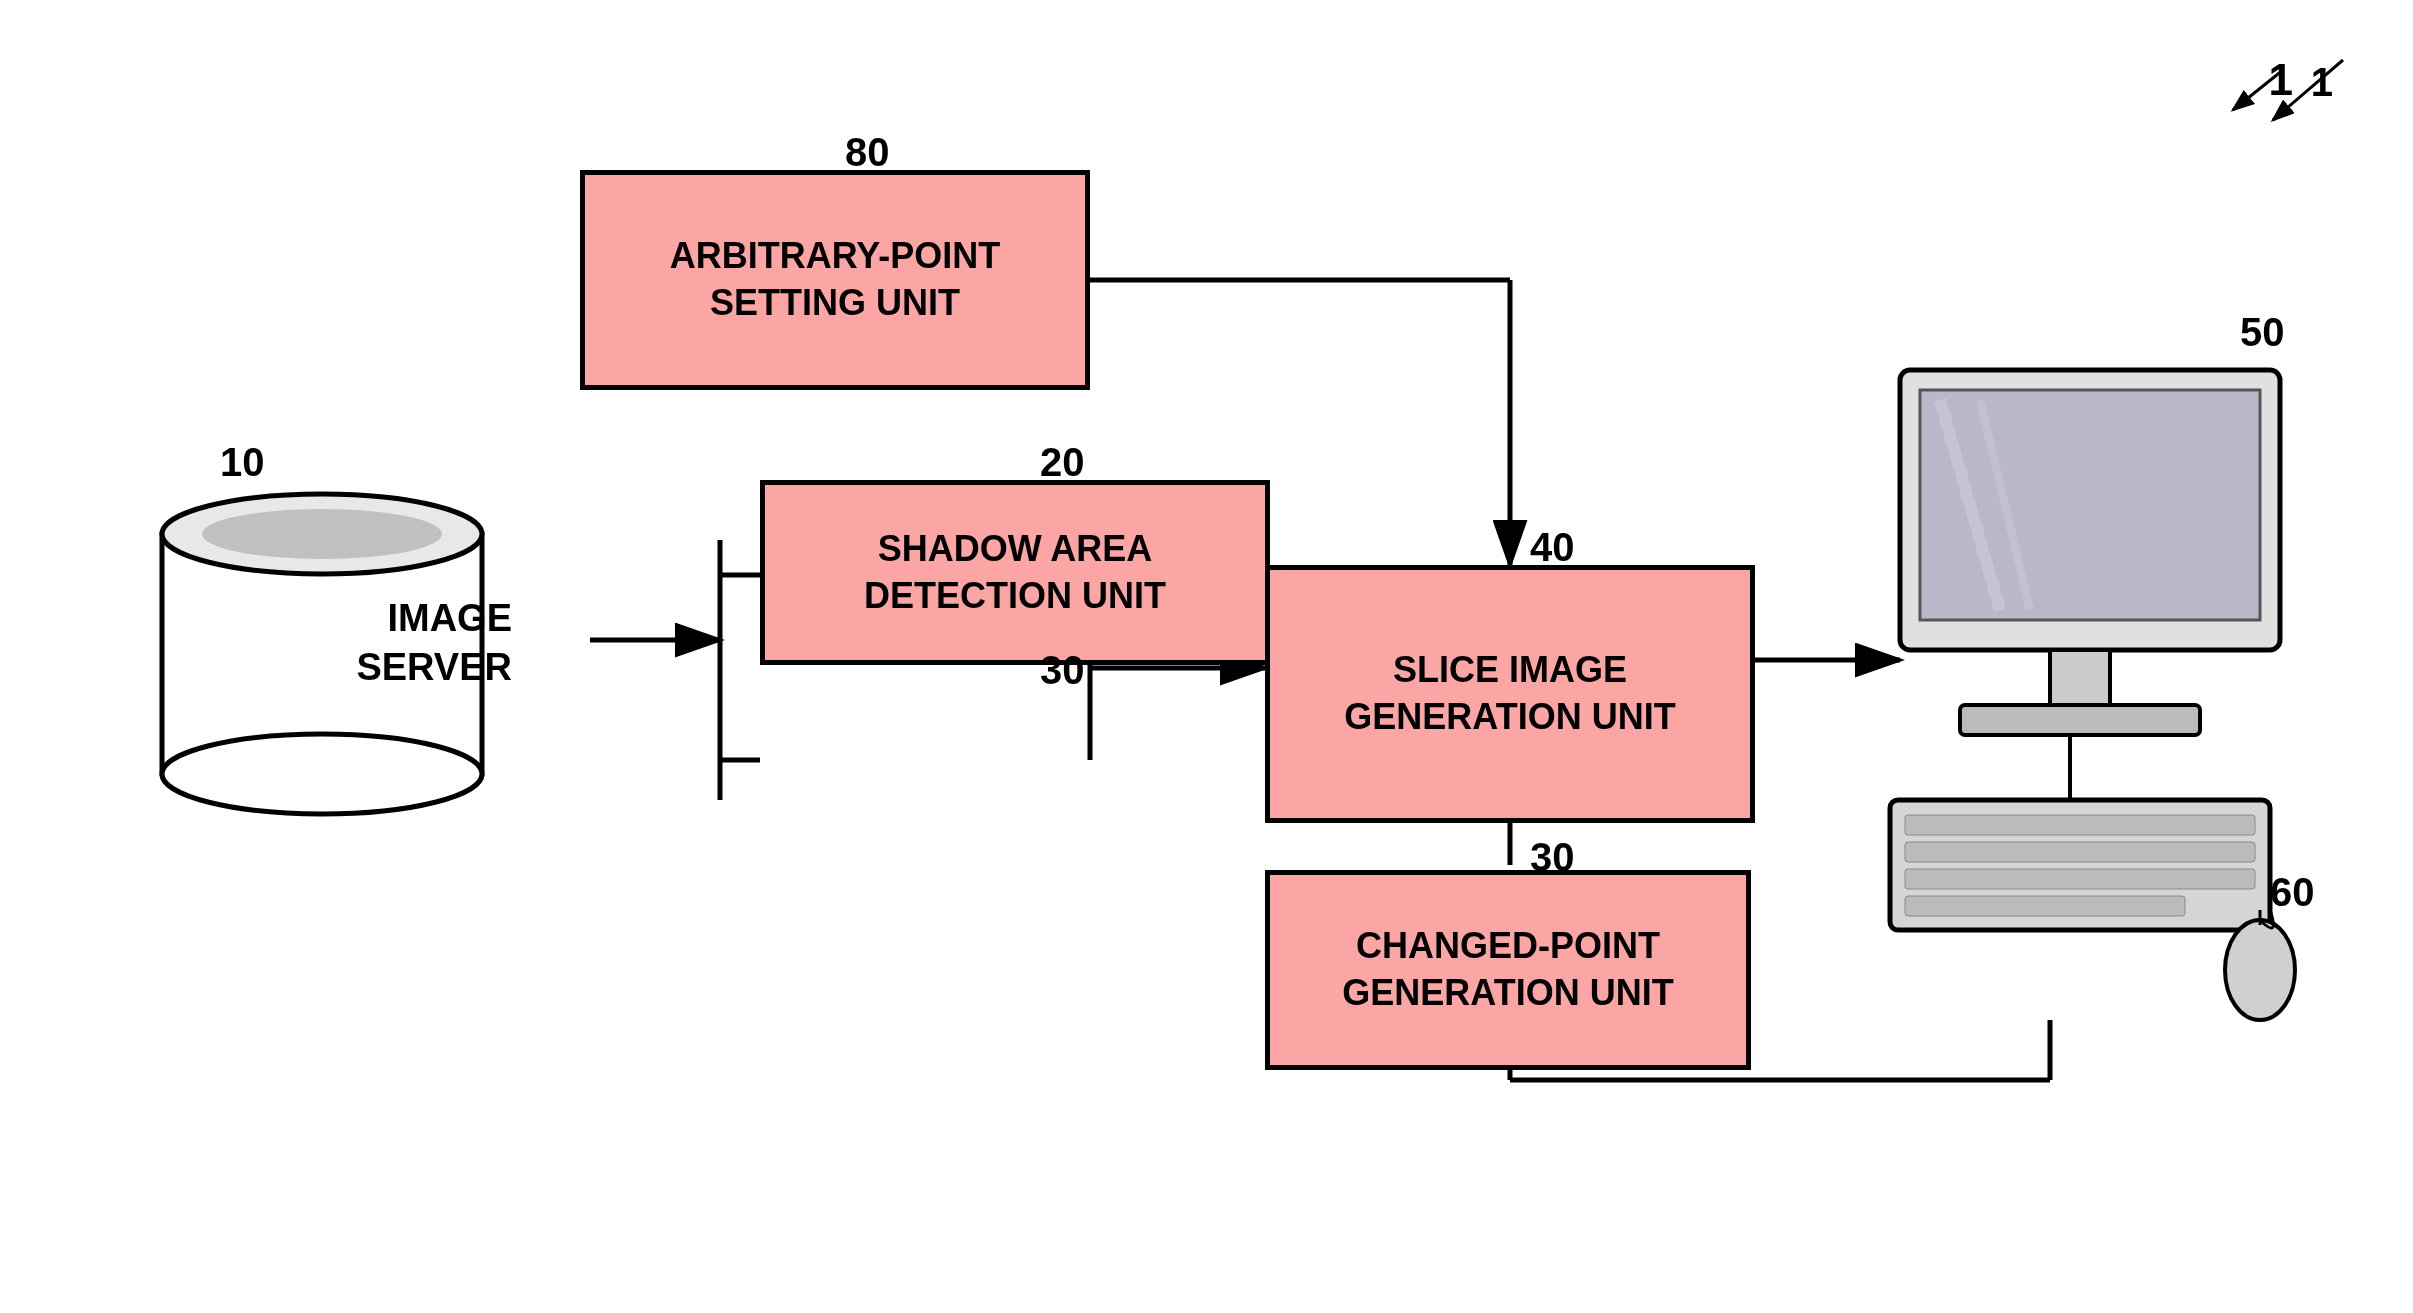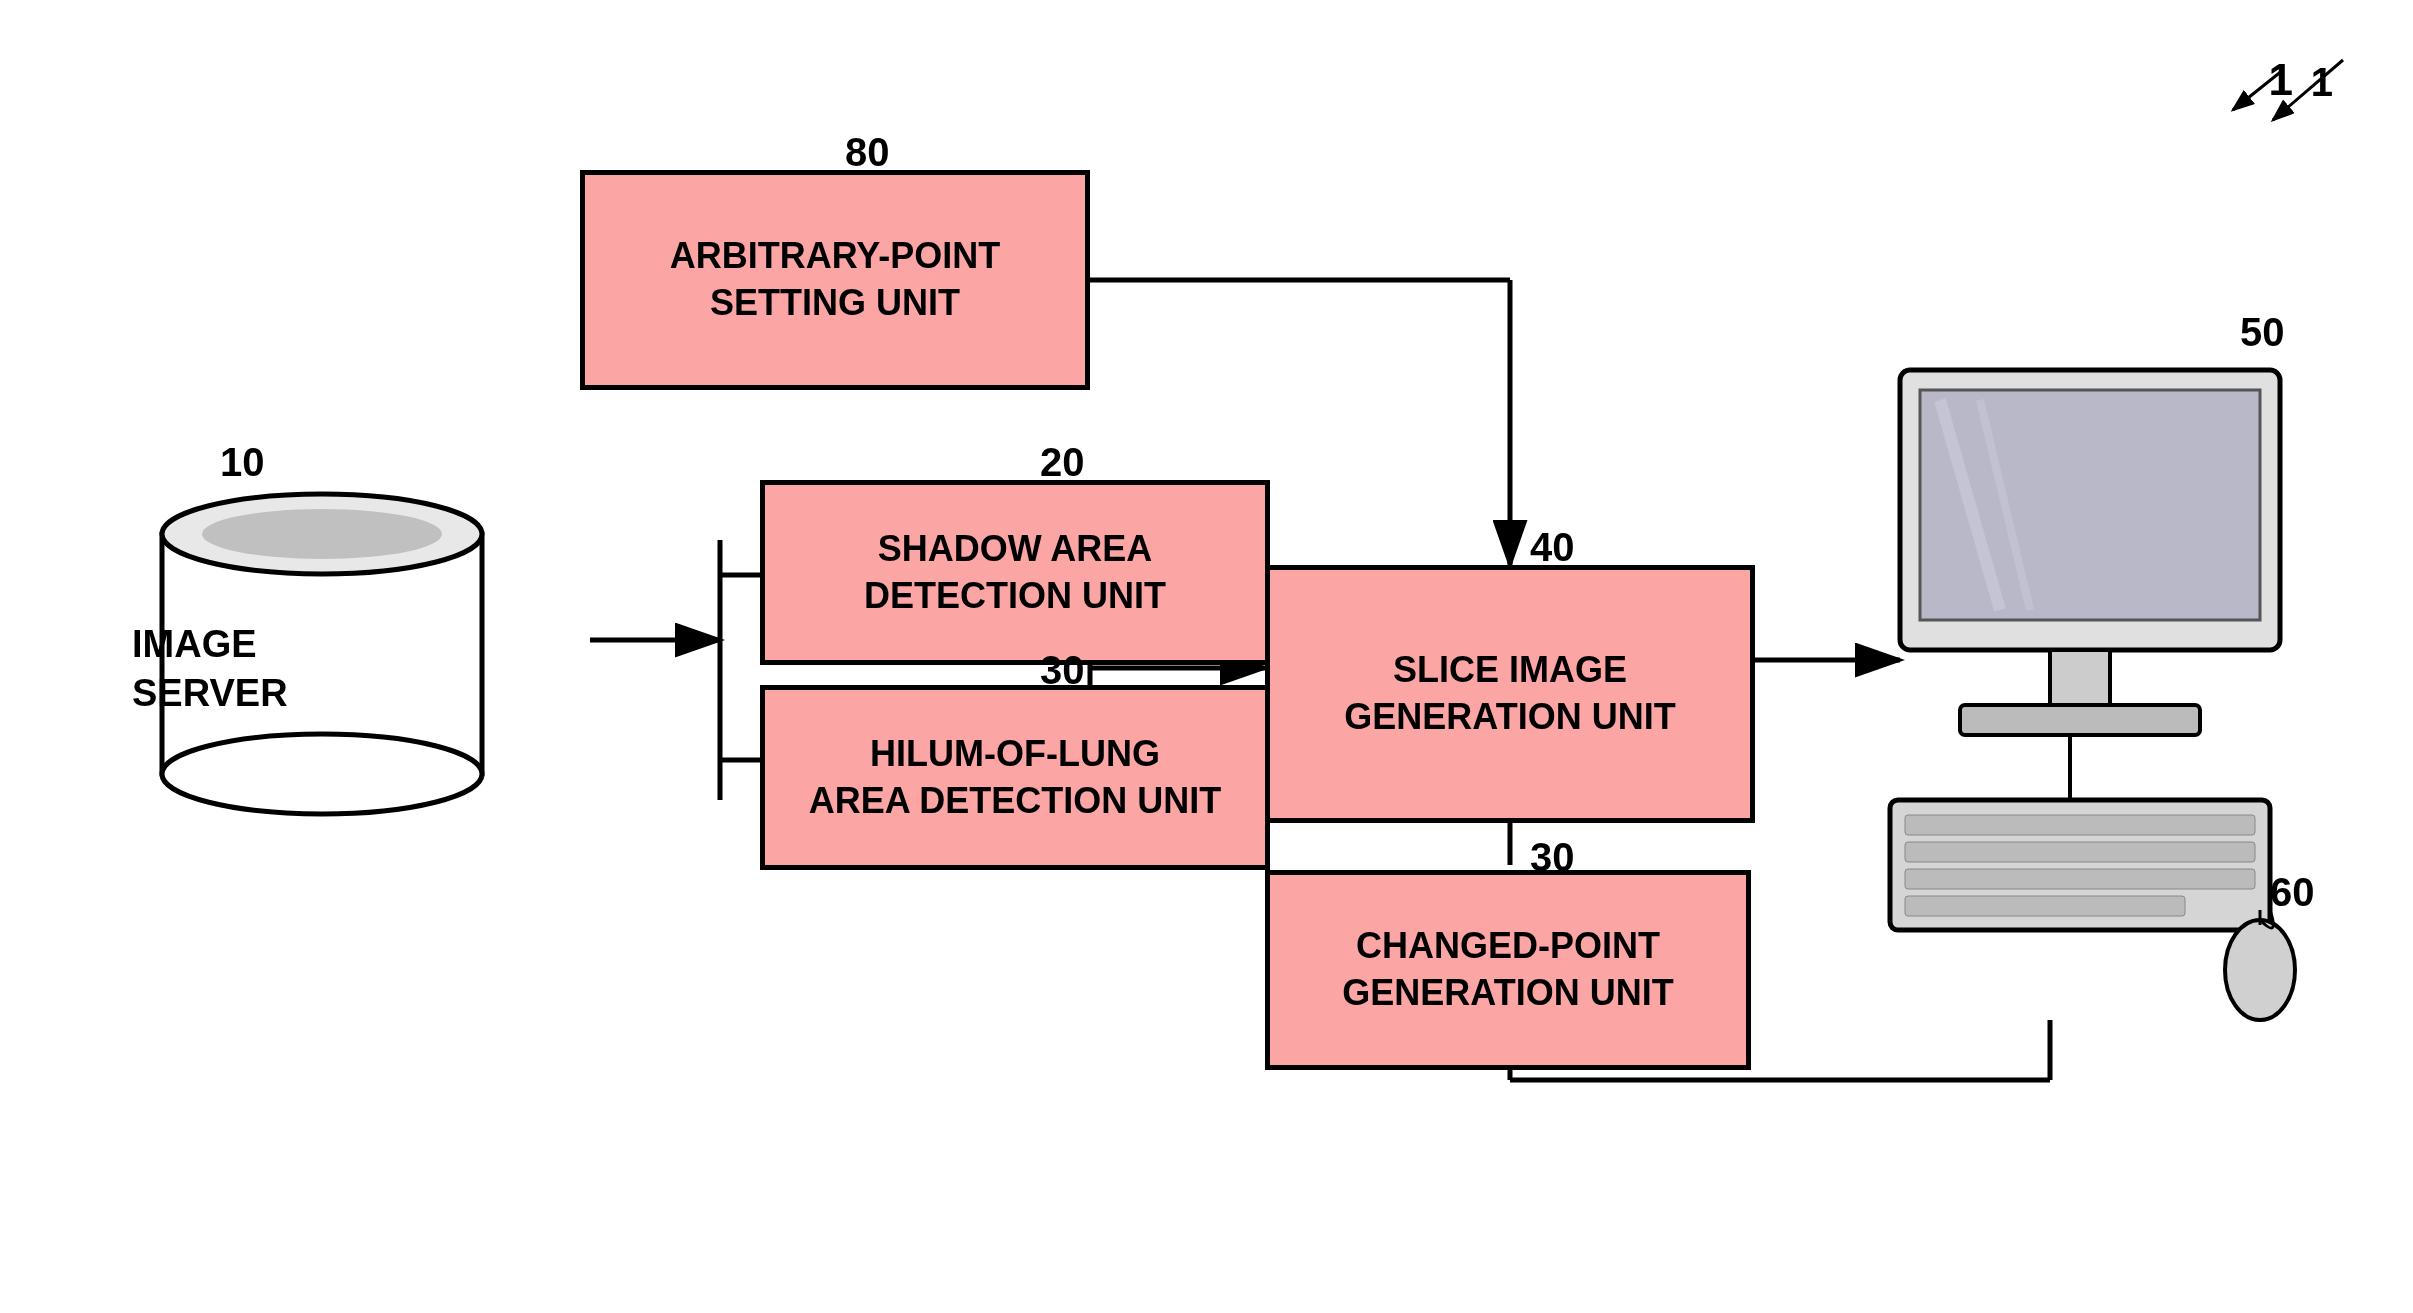--- a/index.html
+++ b/index.html
@@ -127,42 +127,39 @@
 
       <rect x="30" y="60" width="320" height="240" fill="#fff" stroke="#000" stroke-width="5"></rect>
 
       <ellipse cx="190" cy="300" rx="160" ry="40" fill="#fff" stroke="#000" stroke-width="5"></ellipse>
 
       <ellipse cx="190" cy="60" rx="160" ry="40" fill="#e8e8e8" stroke="#000" stroke-width="5"></ellipse>
 
       <ellipse cx="190" cy="60" rx="120" ry="25" fill="#c0c0c0" stroke="none"></ellipse>
     </svg>
     
-    <div style="position:absolute; top:120px; left:0; width:380px; text-align:left;margin-top:26px;">
+    <div style="position:absolute; top:120px; left:0; width:380px; text-align:right;">
       <span class="box-label" style="font-size:38px;">IMAGE<br>SERVER</span>
     </div>
   </div>
 
   <div class="ref-num" style="top:440px; left:220px; font-size:40px;">10</div>
 
   <div class="box" style="left:580px; top:170px; width:510px; height:220px;">
     <span class="box-label">ARBITRARY-POINT<br>SETTING UNIT</span>
   </div>
 
   <div class="ref-num" style="top:130px; left:845px;">80</div>
 
   <div class="box" style="left:760px; top:480px; width:510px; height:185px;">
     <span class="box-label">SHADOW AREA<br>DETECTION UNIT</span>
   </div>
 
   <div class="ref-num" style="top:440px; left:1040px;">20</div>
 
-  <div class="box" style="left:760px; top:685px; width:510px; height:185px;">
-    <span class="box-label">HILUM-OF-LUNG<br>AREA DETECTION UNIT</span>
-  </div>
 
   <div class="ref-num" style="top:648px; left:1040px;">30</div>
 
   <div class="box" style="left:1265px; top:565px; width:490px; height:258px;">
     <span class="box-label">SLICE IMAGE<br>GENERATION UNIT</span>
   </div>
 
   <div class="ref-num" style="top:525px; left:1530px;">40</div>
 
   <div class="box" style="left:1265px; top:870px; width:486px; height:200px;">

